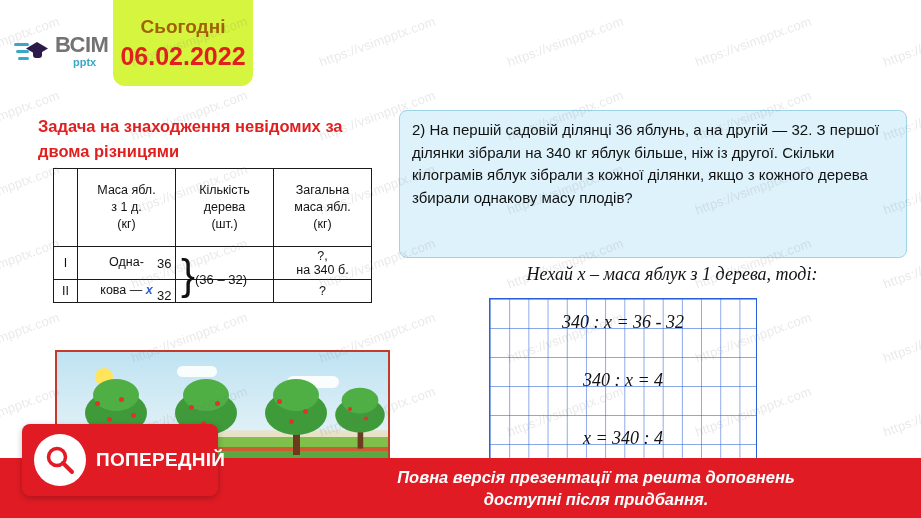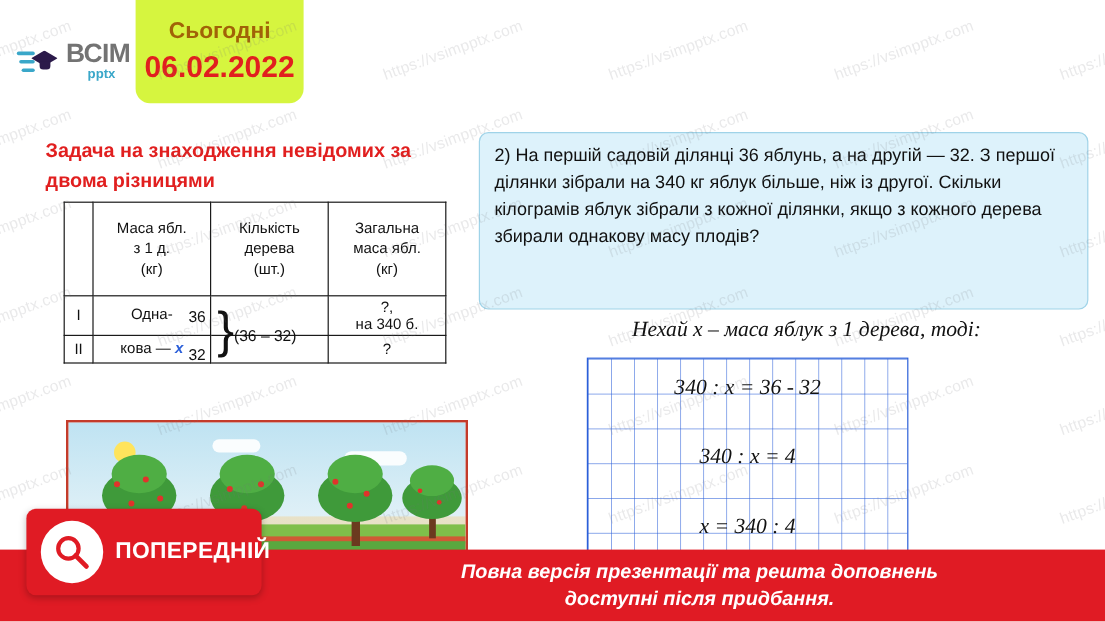--- a/index.html
+++ b/index.html
@@ -166,21 +166,21 @@
 
   
   .footer-hint {
     position: absolute; left: 20px; top: 452px; font-size: 12px; color:#555;
     line-height: 1.5; z-index: 5;
   }
   .bottombar {
     position: absolute; left: 0; bottom: 0; width: 921px; height: 60px;
     background: #e01b24; z-index: 70;
     display:flex; align-items:center; justify-content:flex-end;
-    padding-right: 28px;
+    padding-right: 15px;
   }
   .bottombar .txt {
     color:#ffffff; font-size: 16.5px; font-style: italic; font-weight: bold;
     text-align: center; line-height: 1.35; width: 620px;
   }
   .preview-badge {
     position: absolute; left: 22px; bottom: 22px; width: 196px; height: 72px;
     background: #e01b24; border-radius: 8px; z-index: 80;
     display:flex; align-items:center; gap: 10px; padding: 0 12px;
     box-shadow: 0 2px 6px rgba(0,0,0,.25);

